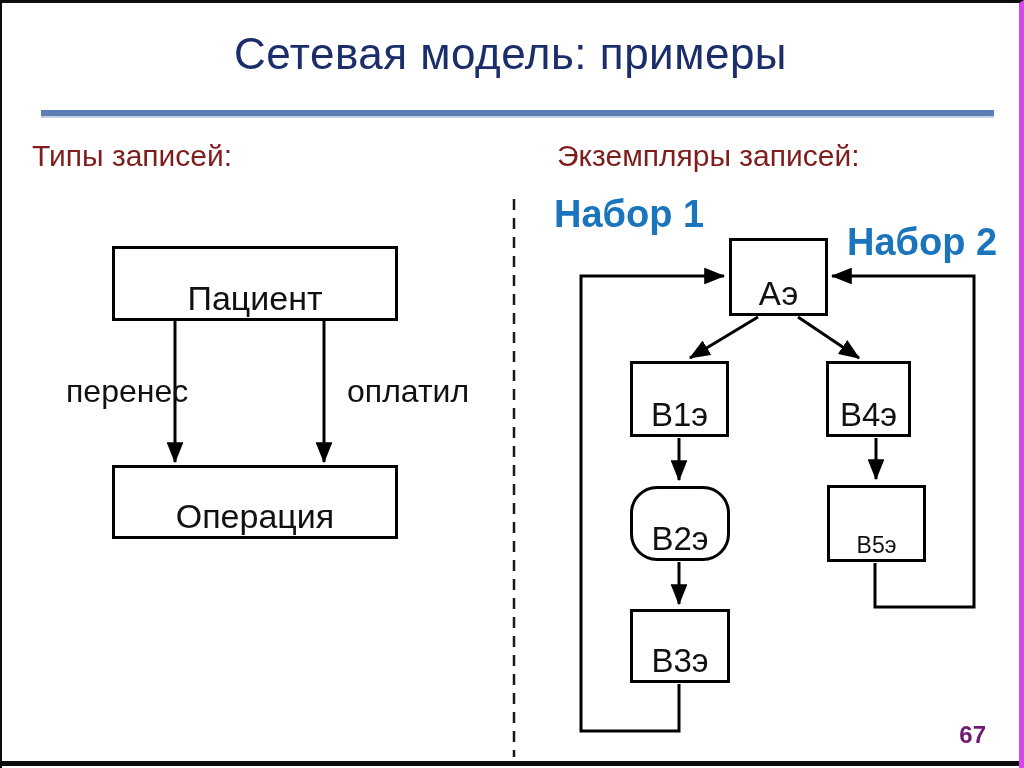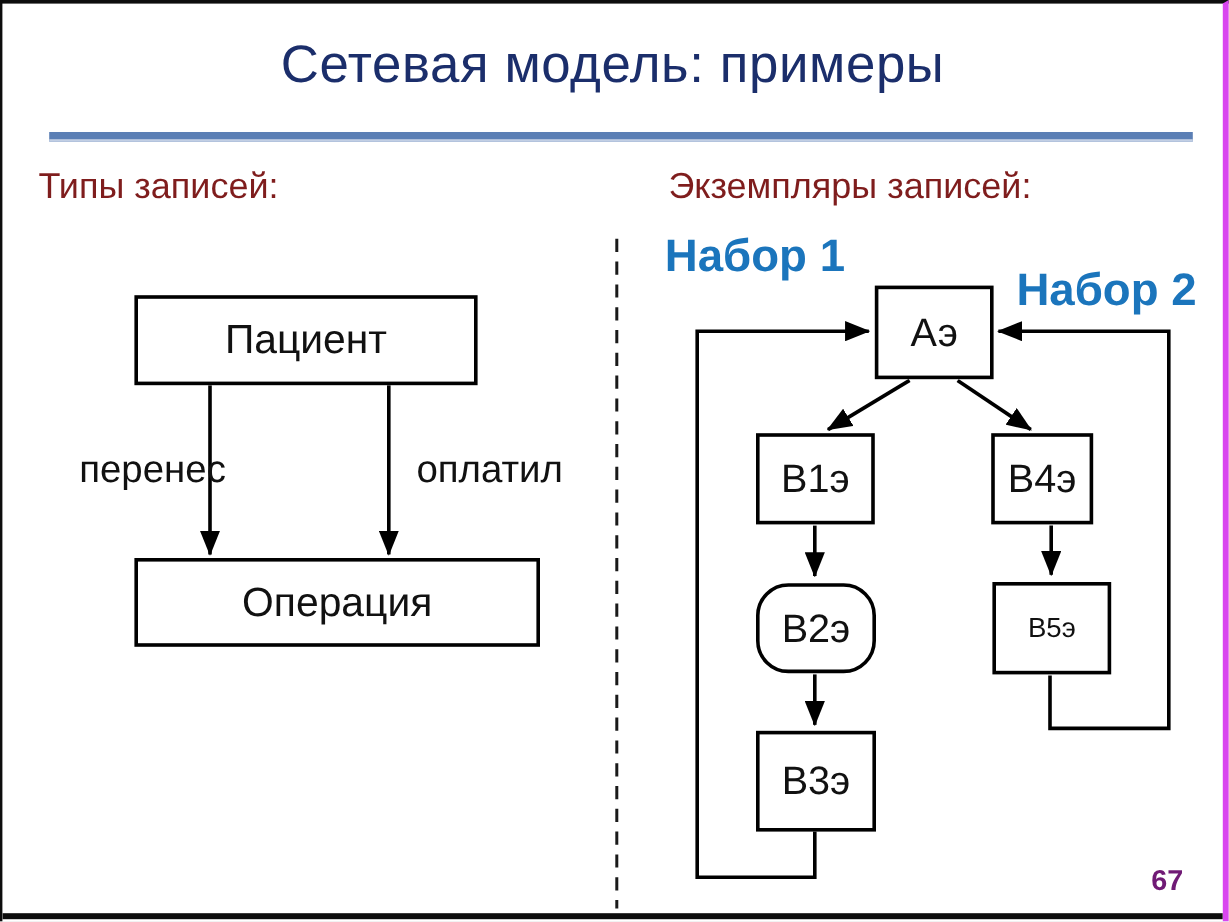--- a/index.html
+++ b/index.html
@@ -34,30 +34,30 @@
   .heading-right{left:555px;top:136px;}
   .set-label{
     font-size:38px;font-weight:bold;color:#1b75bc;
   }
   .set1{left:552px;top:190px;}
   .set2{left:845px;top:190px;margin-top:28px;}
   .node{
     box-sizing:border-box;
     border:3px solid #000000;
     background:#ffffff;
-    display:flex;align-items:center;justify-content:center;
+    display:flex;align-items:flex-end;justify-content:center;
     font-size:34px;color:#111111;
     z-index:2;
   }
   .node-patient  {left:110px;top:243px;width:286px;height:75px;}
-  .node-operation{left:110px;top:462px;width:338px;height:74px;}
+  .node-operation{left:110px;top:462px;width:286px;height:74px;}
   .node-a {left:727px;top:235px;width:99px; height:78px;font-size:33px;}
   .node-b1{left:628px;top:358px;width:99px; height:76px;font-size:33px;}
   .node-b2{left:628px;top:483px;width:100px;height:75px;font-size:33px;border-radius:27px;}
-  .node-b3{left:628px;top:606px;width:100px;height:84px;font-size:33px;}
+  .node-b3{left:628px;top:606px;width:100px;height:74px;font-size:33px;}
   .node-b4{left:824px;top:358px;width:85px; height:76px;font-size:33px;}
   .node-b5{left:825px;top:482px;width:99px; height:77px;font-size:23px;}
   .edge-label{
     font-size:32px;color:#111111;z-index:2;
   }
   .edge-left {left:28px;top:370px;margin-left:36px;}
   .edge-right{left:345px;top:370px;}
   .svg-layer{left:0;top:0;z-index:1;}
   .page-number{
     right:33px;top:718px;

